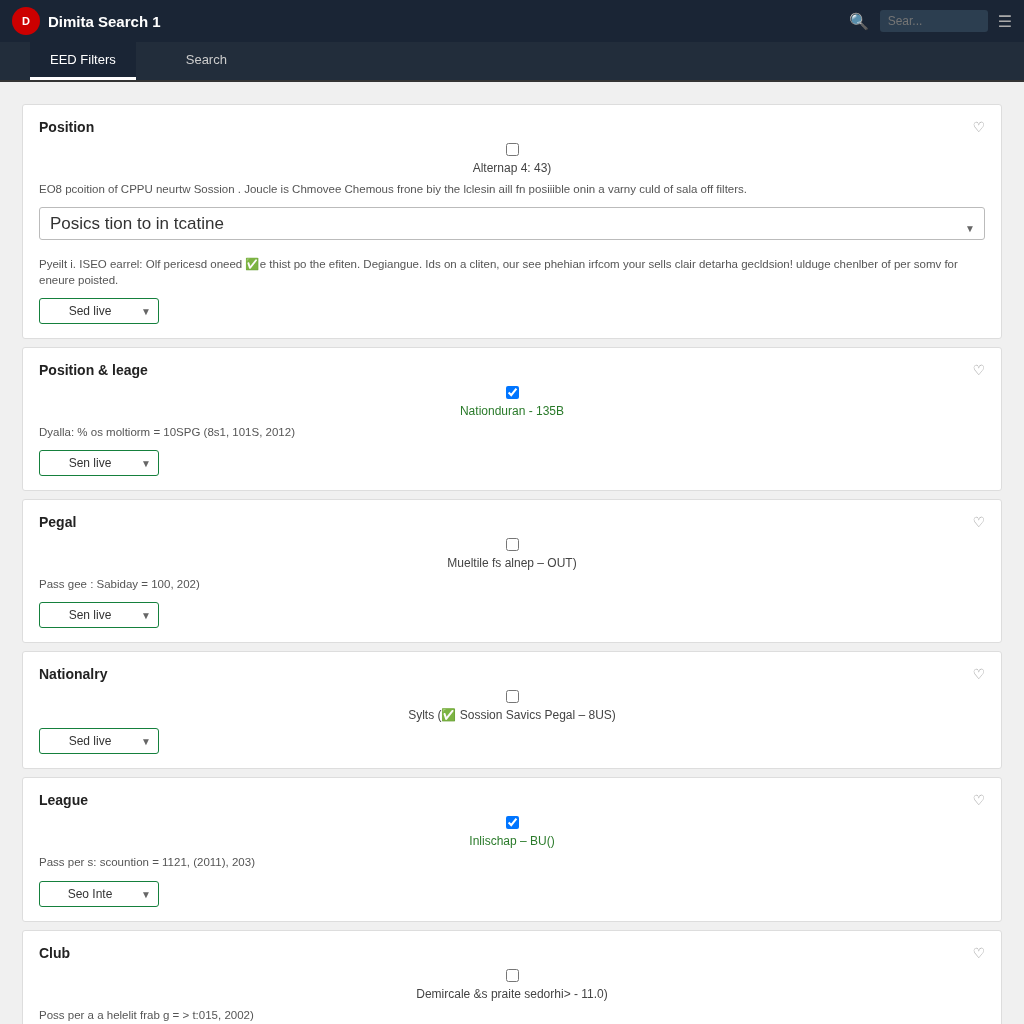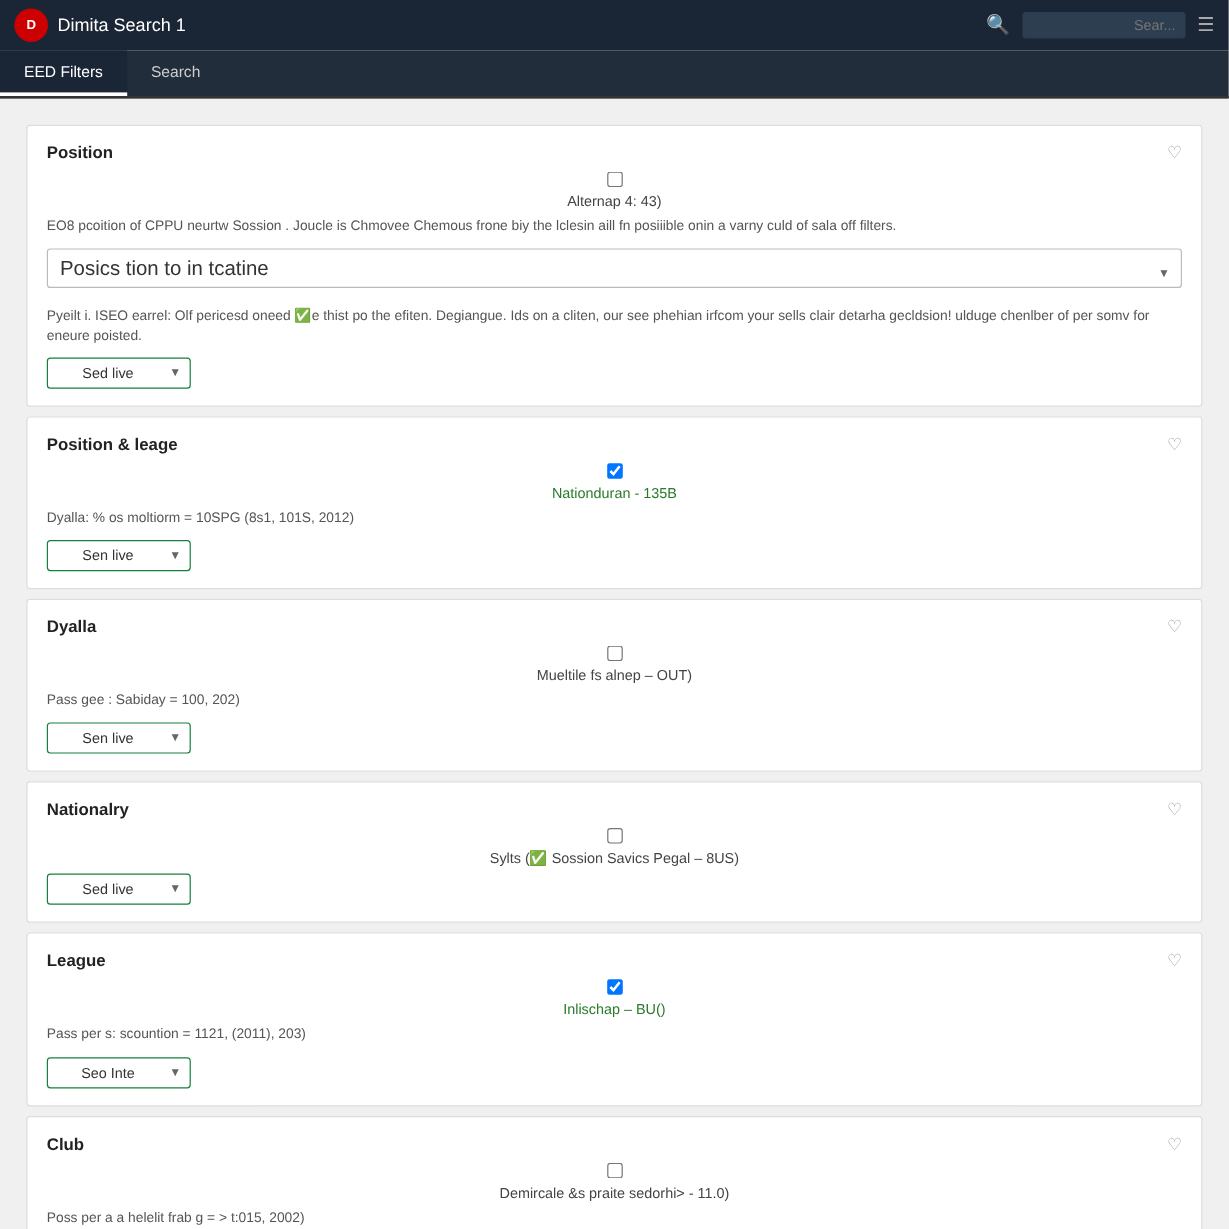--- a/index.html
+++ b/index.html
@@ -15,46 +15,46 @@
       justify-content: space-between;
     }
     .header-left { display: flex; align-items: center; gap: 8px; }
     .header-logo {
       width: 28px; height: 28px;
       background: #cc0000;
       border-radius: 50%;
       display: flex; align-items: center; justify-content: center;
       color: white; font-weight: bold; font-size: 11px;
     }
-    .header-title { color: white; font-size: 15px; font-weight: normal; }
+    .header-title { color: white; font-size: 15px; font-weight: bold; }
     .header-right { display: flex; align-items: center; gap: 10px; }
     .header-search-box {
       background: #2c3e50;
       border: none;
       color: #aaa;
       padding: 4px 8px;
       border-radius: 3px;
-      width: 136px;
+      width: 108px;
       font-size: 12px;
-      text-align: right;
     }
     .header-icon { color: #aaa; font-size: 16px; cursor: pointer; }
 
     
     .nav-tabs {
       background: #222d3b;
       display: flex;
       border-bottom: 2px solid #333;
     }
     .nav-tab {
       padding: 10px 20px;
       color: #ccc;
       cursor: pointer;
       font-size: 13px;
       border-bottom: 3px solid transparent;
+      margin-left: 30px;
     }
     .nav-tab.active {
       background: #1a2535;
       color: white;
       border-bottom: 3px solid #fff;
     }
 
     
     .main-content {
       padding: 22px;
@@ -198,21 +198,21 @@
     </div>
     <div class="filter-description">Dyalla: % os moltiorm = 10SPG (8s1, 101S, 2012)</div>
     <div class="dropdown-container">
       <button class="dropdown-btn">Sen live</button>
       <span class="dropdown-arrow">▼</span>
     </div>
   </div>
 
   <div class="filter-section">
     <div class="section-header">
-      <span class="section-title">Dyalla</span>
+      <span class="section-title">Pegal</span>
       <span class="heart-icon">♡</span>
     </div>
     <div class="filter-row checkbox-row">
       <input type="checkbox" style="">
       <span>Mueltile fs alnep – OUT)</span>
     </div>
     <div class="filter-description">Pass gee : Sabiday = 100, 202)</div>
     <div class="dropdown-container">
       <button class="dropdown-btn">Sen live</button>
       <span class="dropdown-arrow">▼</span>

